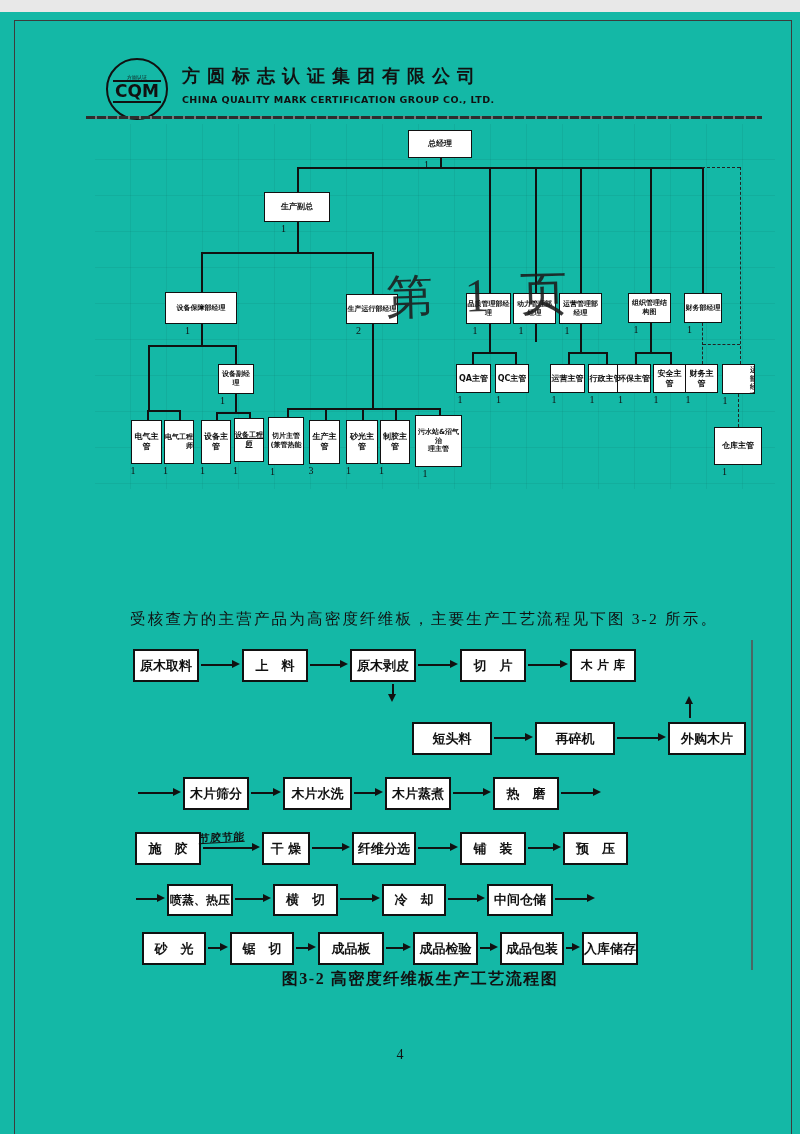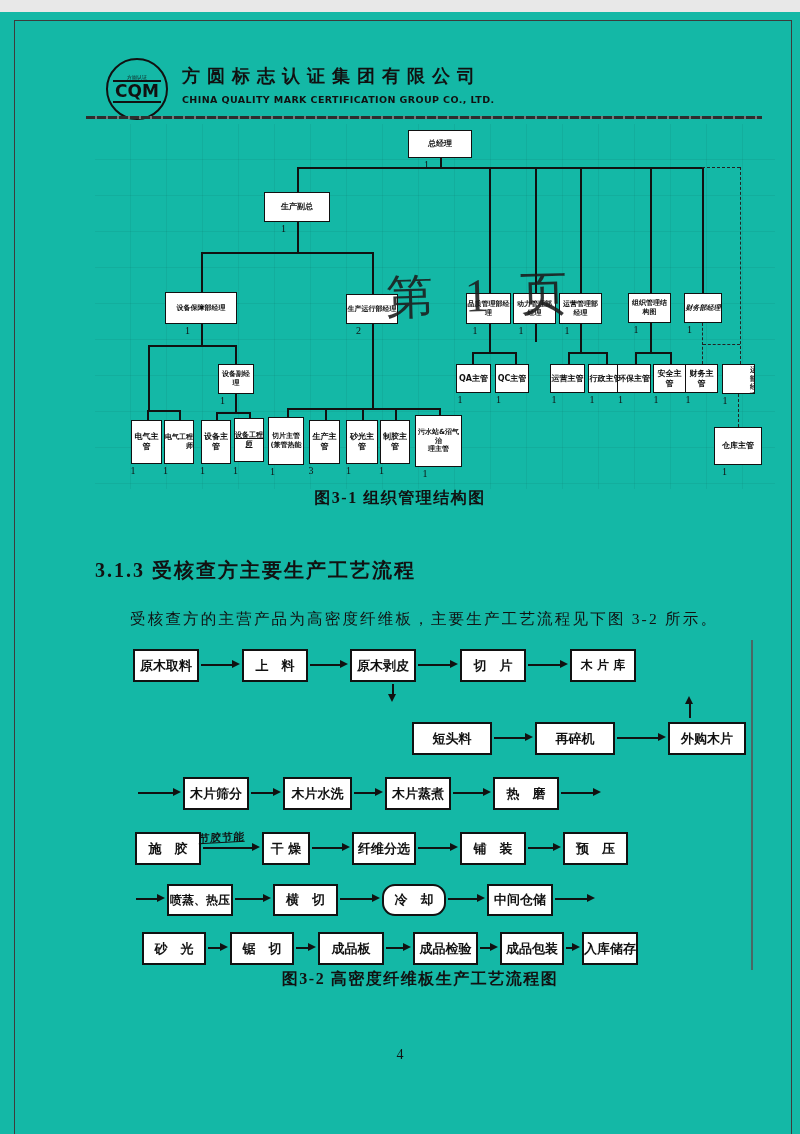--- a/index.html
+++ b/index.html
@@ -122,21 +122,21 @@
       <div class="org-box" style="left: 218px; top: 352px; width: 36px; height: 30px;">设备副经理</div>
       <div class="org-count" style="left: 220px; top: 383px;">1</div>
       <div class="org-box" style="left: 466px; top: 281px; width: 45px; height: 31px;">品质管理部经理</div>
       <div class="org-count" style="left: 472.5px; top: 313px;">1</div>
       <div class="org-box" style="left: 513px; top: 281px; width: 43px; height: 31px;">动力管理部经理</div>
       <div class="org-count" style="left: 518.5px; top: 313px;">1</div>
       <div class="org-box" style="left: 559px; top: 281px; width: 43px; height: 31px;">运营管理部经理</div>
       <div class="org-count" style="left: 564.5px; top: 313px;">1</div>
       <div class="org-box" style="left: 628px; top: 281px; width: 43px; height: 30px;">组织管理结构图</div>
       <div class="org-count" style="left: 633.5px; top: 312px;">1</div>
-      <div class="org-box" style="left: 684px; top: 281px; width: 38px; height: 30px; font-style: italic;">财务部经理</div>
+      <div class="org-box" style="left: 684px; top: 281px; width: 38px; height: 30px;">财务部经理</div>
       <div class="org-count" style="left: 687px; top: 312px;">1</div>
       <div class="org-box" style="left: 722px; top: 352px; width: 33px; height: 30px; padding-left: 30px;">储运部经理</div>
       <div class="org-count" style="left: 722.5px; top: 383px;">1</div>
       <div class="org-box" style="left: 456px; top: 352px; width: 35px; height: 29px; font-size: 8px;">QA主管</div>
       <div class="org-count" style="left: 457.5px; top: 382px;">1</div>
       <div class="org-box" style="left: 495px; top: 352px; width: 34px; height: 29px; font-size: 8px;">QC主管</div>
       <div class="org-count" style="left: 496px; top: 382px;">1</div>
       <div class="org-box" style="left: 550px; top: 352px; width: 35px; height: 29px; font-size: 8px;">运营主管</div>
       <div class="org-count" style="left: 551.5px; top: 382px;">1</div>
       <div class="org-box" style="left: 588px; top: 352px; width: 35px; height: 29px; font-size: 8px;">行政主管</div>
@@ -164,23 +164,21 @@
       <div class="org-count" style="left: 346px; top: 453px;">1</div>
       <div class="org-box" style="left: 380px; top: 408px; width: 30px; height: 44px; font-size: 8px;">制胶主管</div>
       <div class="org-count" style="left: 379px; top: 453px;">1</div>
       <div class="org-box" style="left: 415px; top: 403px; width: 47px; height: 52px;">污水站&amp;沼气治
 理主管</div>
       <div class="org-count" style="left: 422.5px; top: 456px;">1</div>
       <div class="org-box" style="left: 714px; top: 415px; width: 48px; height: 38px; font-size: 8px;">仓库主管</div>
       <div class="org-count" style="left: 722px; top: 454px;">1</div>
     </div>
   <div class="watermark">第 1 页</div>
-  <div class="fig-caption" style="top:476px;">图3-1  组织管理结构图</div>
-
-  <div class="section-h" style="left:95px;top:545px;">3.1.3 受核查方主要生产工艺流程</div>
+
   <div class="body-text" style="left:130px;top:597px;letter-spacing:2.2px;">受核查方的主营产品为高密度纤维板，主要生产工艺流程见下图 3-2 所示。</div>
 
   <div id="flow-canvas">
       <div class="fl" style="left: 201px; top: 652px; width: 32px; height: 1.8px;"></div>
       <div class="ah-r" style="left: 232px; top: 648px;"></div>
       <div class="fl" style="left: 310px; top: 652px; width: 31px; height: 1.8px;"></div>
       <div class="ah-r" style="left: 340px; top: 648px;"></div>
       <div class="fl" style="left: 418px; top: 652px; width: 33px; height: 1.8px;"></div>
       <div class="ah-r" style="left: 450px; top: 648px;"></div>
       <div class="fl" style="left: 528px; top: 652px; width: 33px; height: 1.8px;"></div>
@@ -243,21 +241,21 @@
       <div class="flow-box" style="left: 283px; top: 765px; width: 69px; height: 33px;">木片水洗</div>
       <div class="flow-box" style="left: 385px; top: 765px; width: 66px; height: 33px;">木片蒸煮</div>
       <div class="flow-box" style="left: 493px; top: 765px; width: 66px; height: 33px;">热　磨</div>
       <div class="flow-box" style="left: 135px; top: 820px; width: 66px; height: 33px;">施　胶</div>
       <div class="flow-box" style="left: 262px; top: 820px; width: 48px; height: 33px;">干 燥</div>
       <div class="flow-box" style="left: 352px; top: 820px; width: 64px; height: 33px;">纤维分选</div>
       <div class="flow-box" style="left: 460px; top: 820px; width: 66px; height: 33px;">铺　装</div>
       <div class="flow-box" style="left: 563px; top: 820px; width: 65px; height: 33px;">预　压</div>
       <div class="flow-box" style="left: 167px; top: 872px; width: 66px; height: 32px; font-size: 12px;">喷蒸、热压</div>
       <div class="flow-box" style="left: 273px; top: 872px; width: 65px; height: 32px;">横　切</div>
-      <div class="flow-box" style="left: 382px; top: 872px; width: 64px; height: 32px; border-radius: 13px;">冷　却</div>
+      <div class="flow-box" style="left: 382px; top: 872px; width: 64px; height: 32px;">冷　却</div>
       <div class="flow-box" style="left: 487px; top: 872px; width: 66px; height: 32px;">中间仓储</div>
       <div class="flow-box" style="left: 142px; top: 920px; width: 64px; height: 33px;">砂　光</div>
       <div class="flow-box" style="left: 230px; top: 920px; width: 64px; height: 33px;">锯　切</div>
       <div class="flow-box" style="left: 318px; top: 920px; width: 66px; height: 33px;">成品板</div>
       <div class="flow-box" style="left: 413px; top: 920px; width: 65px; height: 33px;">成品检验</div>
       <div class="flow-box" style="left: 500px; top: 920px; width: 64px; height: 33px;">成品包装</div>
       <div class="flow-box" style="left: 582px; top: 920px; width: 56px; height: 33px;">入库储存</div>
     </div>
   <div class="annot">节胶节能</div>
   <div class="side-artifact"></div>

